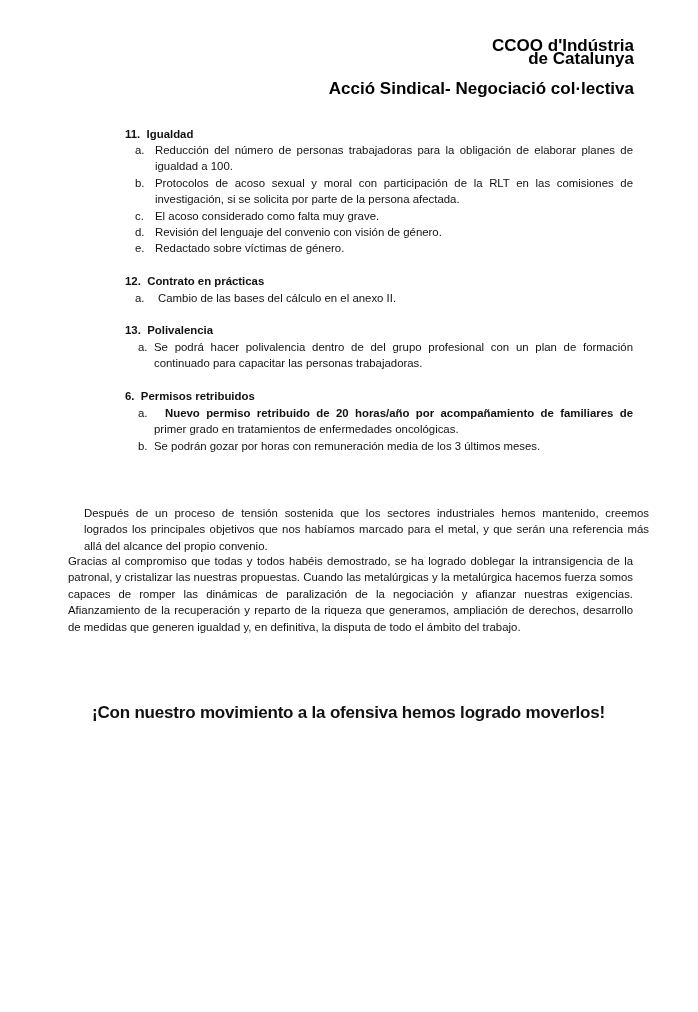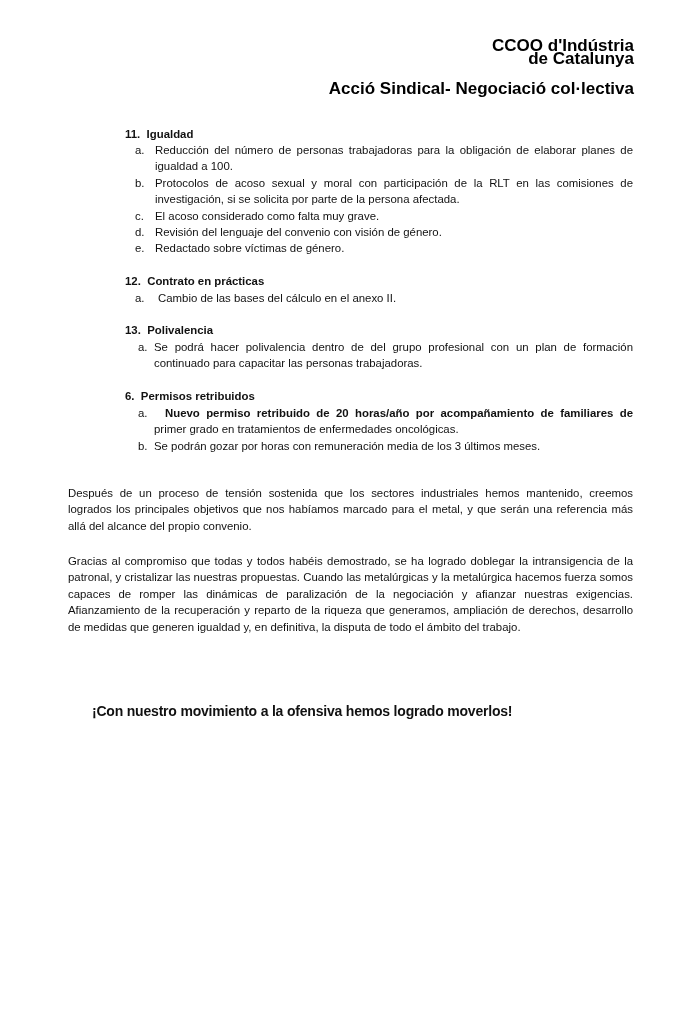--- a/index.html
+++ b/index.html
@@ -24,21 +24,21 @@
   
   .doc { font-family: "Liberation Sans", sans-serif; font-size: 11.4px; line-height: 16.4px; color: #111; }
   .sec-title { position: absolute; left: 92px; font-weight: bold; margin-left: 33px; }
   .item { position: absolute; left: 135px; width: 498px; text-align: justify; }
   .item .lbl { position: absolute; left: 0; top: 0; }
   .item .txt { display: block; margin-left: 20px; }
   .item.b2 { left: 138px; width: 495px; }
   .item.b2 .txt { margin-left: 16px; }
   .para { position: absolute; left: 68px; width: 565px; text-align: justify; }
   .bold { font-weight: bold; margin-left: 11px; }
-  .slogan { position: absolute; left: 92px; top: 703px; font-family: "Liberation Sans", sans-serif; font-weight: bold; font-size: 14px; color: #111; letter-spacing: -0.2px; }
+  .slogan { position: absolute; left: 92px; top: 703px; font-family: "Liberation Sans", sans-serif; font-weight: bold; font-size: 17px; color: #111; letter-spacing: -0.2px; }
 </style>
 </head>
 <body>
 
 <div class="page">
 
 
   <div class="hdr hdr1">CCOO d'Indústria</div>
   <div class="hdr hdr2">de Catalunya</div>
   <div class="hdr hdr3">Acció Sindical- Negociació col·lectiva</div>
@@ -94,18 +94,18 @@
     </div>
     <div class="item b2" style="top:405px;">
       <span class="lbl">a.</span>
       <span class="txt"><span class="bold">Nuevo permiso retribuido de 20 horas/año por acompañamiento de familiares de</span><span> primer grado en tratamientos de enfermedades oncológicas.</span></span>
     </div>
     <div class="item b2" style="top:438px;">
       <span class="lbl">b.</span>
       <span class="txt">Se podrán gozar por horas con remuneración media de los 3 últimos meses.</span>
     </div>
 
-    <div class="para" style="top:485px;">Después de un proceso de tensión sostenida que los sectores industriales hemos mantenido, creemos logrados los principales objetivos que nos habíamos marcado para el metal, y que serán una referencia más allá del alcance del propio convenio.</div>
+    <div class="para" style="top:505px;margin-left:16px;">Después de un proceso de tensión sostenida que los sectores industriales hemos mantenido, creemos logrados los principales objetivos que nos habíamos marcado para el metal, y que serán una referencia más allá del alcance del propio convenio.</div>
     <div class="para" style="top:553px;">Gracias al compromiso que todas y todos habéis demostrado, se ha logrado doblegar la intransigencia de la patronal, y cristalizar las nuestras propuestas. Cuando las metalúrgicas y la metalúrgica hacemos fuerza somos capaces de romper las dinámicas de paralización de la negociación y afianzar nuestras exigencias. Afianzamiento de la recuperación y reparto de la riqueza que generamos, ampliación de derechos, desarrollo de medidas que generen igualdad y, en definitiva, la disputa de todo el ámbito del trabajo.</div>
   </div>
 
   <div class="slogan">¡Con nuestro movimiento a la ofensiva hemos logrado moverlos!</div>
 </div>
 
 </body></html>

